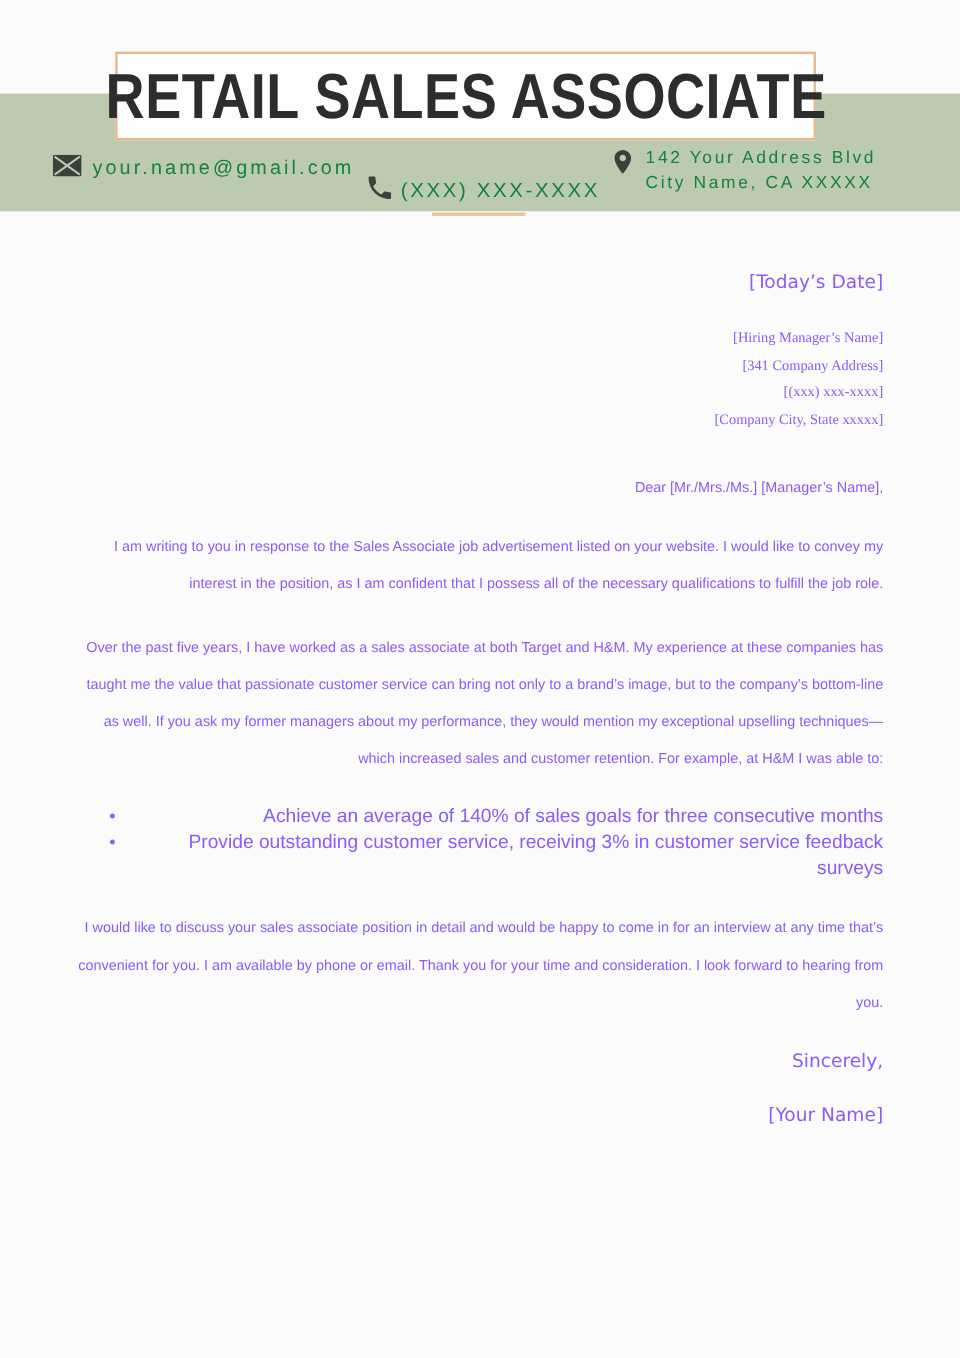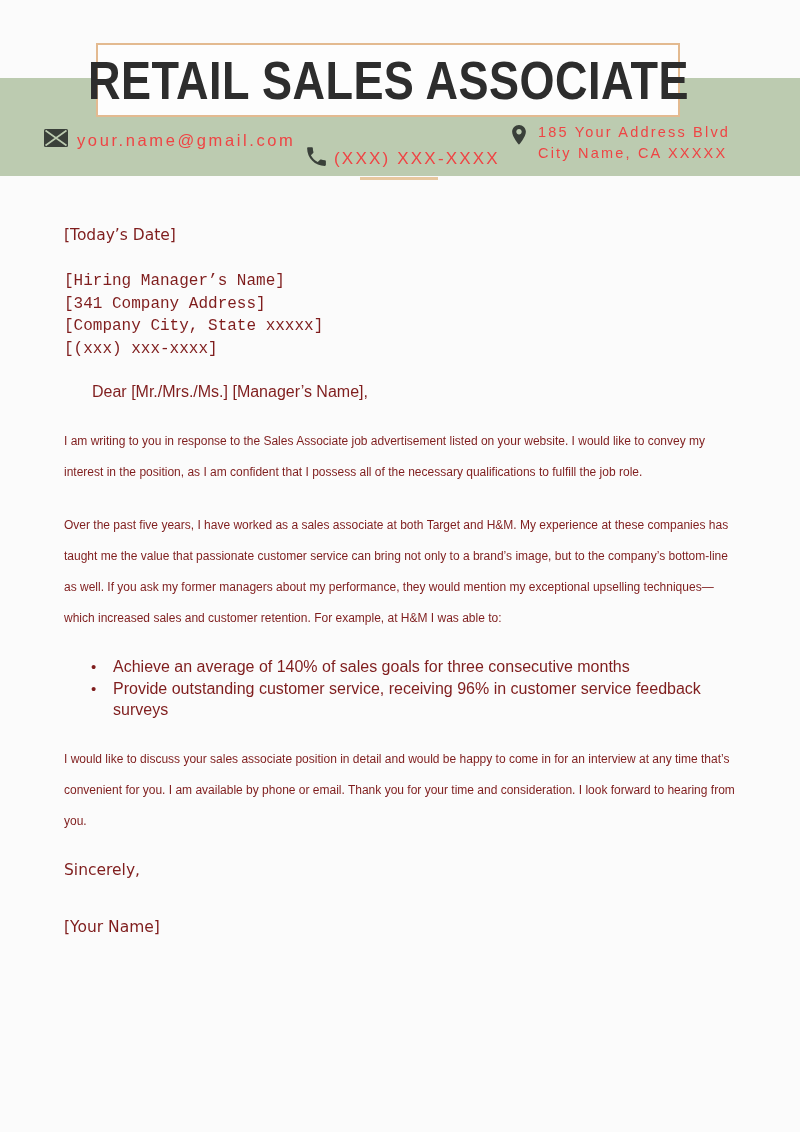--- a/index.html
+++ b/index.html
@@ -33,71 +33,72 @@
     color: #2d2d2d;
     white-space: nowrap;
     transform: scaleX(0.85);
     transform-origin: center;
     letter-spacing: 0.5px;
   }
 
   .contact-item {
     position: absolute;
     display: flex; align-items: center;
-    color: #ef4444;
+    color: #15803d;
   }
   .contact-item svg { flex: 0 0 auto; }
   .contact-email { left: 44px; top: 129px; }
   .contact-email .c-text { font-size: 16.5px; letter-spacing: 2.6px; margin-left: 9px; }
   .contact-phone { left: 304px; top: 144px; }
   .contact-phone .c-text { font-size: 17px; letter-spacing: 2.2px; margin-left: 5px; }
   .phone-underline {
     position: absolute; left: 56px; top: 33px;
     width: 78px; height: 3px; background: #e7c79f;
   }
   .contact-address { left: 508px; top: 122px; align-items: flex-start; }
   .contact-address .c-text { font-size: 14.5px; letter-spacing: 2.2px; line-height: 21px; margin-left: 8px; }
 
   
   .letter-body {
     position: absolute; top: 176px; left: 0; width: 800px;
     padding: 48px 64px 0 64px;
-    color: #7f1d1d;
+    color: #8b5cf6;
+    text-align: right;
   }
   .field {
     font-family: "DejaVu Sans", sans-serif;
     font-size: 15.5px; line-height: 23px;
   }
   .date { margin-bottom: 23px; }
   .recipient-block {
-    font-family: Liberation Mono, monospace;
-    font-size: 16px; line-height: 22.5px;
-    margin-bottom: 21px;
+    font-family: Liberation Serif, serif;
+    font-size: 12px; line-height: 22.5px;
+    margin-bottom: 35px;
   }
   .greeting {
-    font-size: 16px; line-height: 22px; margin-bottom: 23px; margin-left: 28px;
+    font-size: 12px; line-height: 22px; margin-bottom: 23px; margin-left: 28px;
   }
   .para {
     font-size: 12px; line-height: 31px; margin-bottom: 22px;
   }
   ul.bullets {
     list-style: none;
     margin: 0 0 23px 0;
     padding-left: 49px;
   }
   ul.bullets li {
     position: relative;
     font-size: 16px; line-height: 21.5px;
   }
   ul.bullets li::before {
     content: "\2022";
     position: absolute; left: -22px; top: 0;
     font-size: 15px;
   }
-  .signoff { margin-bottom: 34px; }
+  .signoff { margin-bottom: 22px; }
 </style>
 </head>
 <body>
 
 <div class="page">
 
   <header class="header">
     <div class="green-band"></div>
 
     <div class="title-box">
@@ -124,45 +125,45 @@
       <span class="phone-underline"></span>
     </div>
 
     <div class="contact-item contact-address">
       <span>
         <svg width="22" height="30" viewBox="0 0 24 30">
           <path fill="#3a403a" d="M12 2C7.8 2 4.5 5.3 4.5 9.4c0 5.6 7.5 14.1 7.5 14.1s7.5-8.5 7.5-14.1C19.5 5.3 16.2 2 12 2zm0 10.2c-1.63 0-2.95-1.32-2.95-2.95S10.37 6.3 12 6.3s2.95 1.32 2.95 2.95S13.63 12.2 12 12.2z"></path>
         </svg>
       </span>
       <span class="c-text">
-        <span>185 Your Address Blvd</span><br>
+        <span>142 Your Address Blvd</span><br>
         <span>City Name, CA XXXXX</span>
       </span>
     </div>
   </header>
 
   <main class="letter-body">
     <p class="field date">[Today’s Date]</p>
 
     <div class="recipient-block">
       <div>[Hiring Manager’s Name]</div>
       <div>[341 Company Address]</div>
+      <div>[(xxx) xxx-xxxx]</div>
       <div>[Company City, State xxxxx]</div>
-      <div>[(xxx) xxx-xxxx]</div>
     </div>
 
     <p class="greeting">Dear [Mr./Mrs./Ms.] [Manager’s Name],</p>
 
     <p class="para">I am writing to you in response to the Sales Associate job advertisement listed on your website. I would like to convey my interest in the position, as I am confident that I possess all of the necessary qualifications to fulfill the job role.</p>
 
     <p class="para">Over the past five years, I have worked as a sales associate at both Target and H&amp;M. My experience at these companies has taught me the value that passionate customer service can bring not only to a brand’s image, but to the company’s bottom-line as well. If you ask my former managers about my performance, they would mention my exceptional upselling techniques—which increased sales and customer retention. For example, at H&amp;M I was able to:</p>
 
     <ul class="bullets">
       <li>Achieve an average of 140% of sales goals for three consecutive months</li>
-      <li>Provide outstanding customer service, receiving 96% in customer service feedback surveys</li>
+      <li>Provide outstanding customer service, receiving 3% in customer service feedback surveys</li>
     </ul>
 
     <p class="para">I would like to discuss your sales associate position in detail and would be happy to come in for an interview at any time that’s convenient for you. I am available by phone or email. Thank you for your time and consideration. I look forward to hearing from you.</p>
 
     <p class="field signoff">Sincerely,</p>
 
     <p class="field signature">[Your Name]</p>
   </main>
 
 </div>

